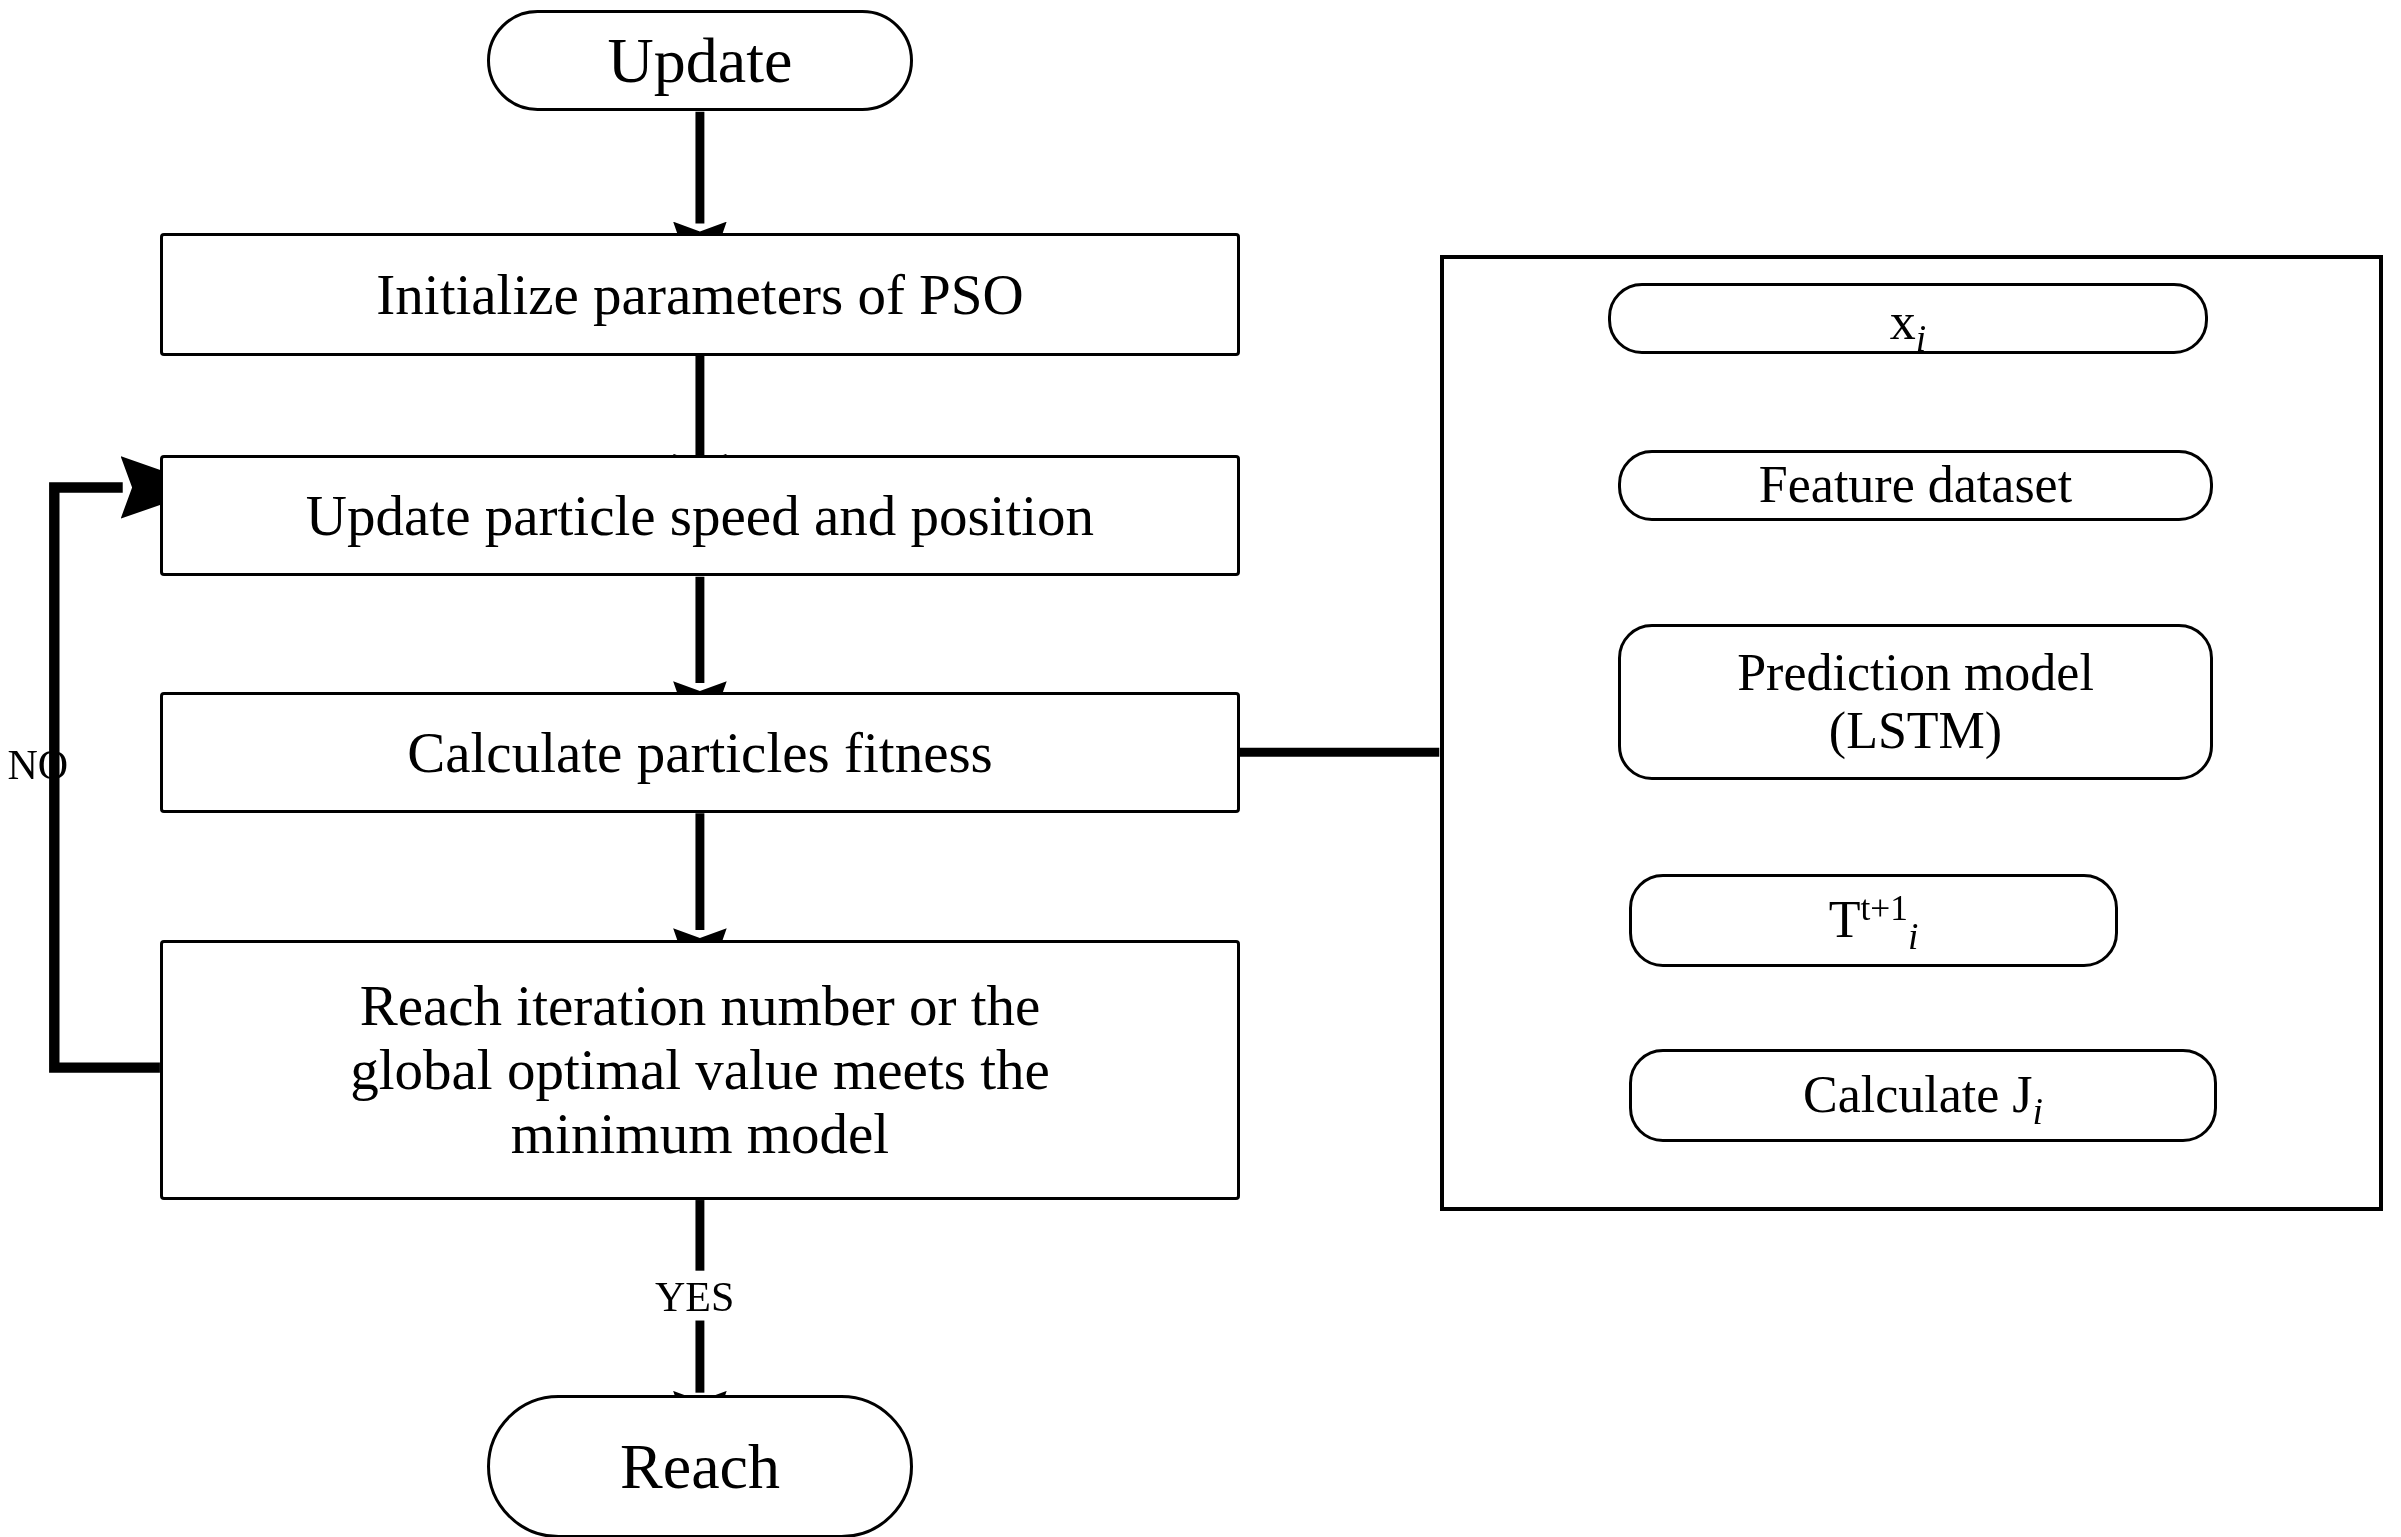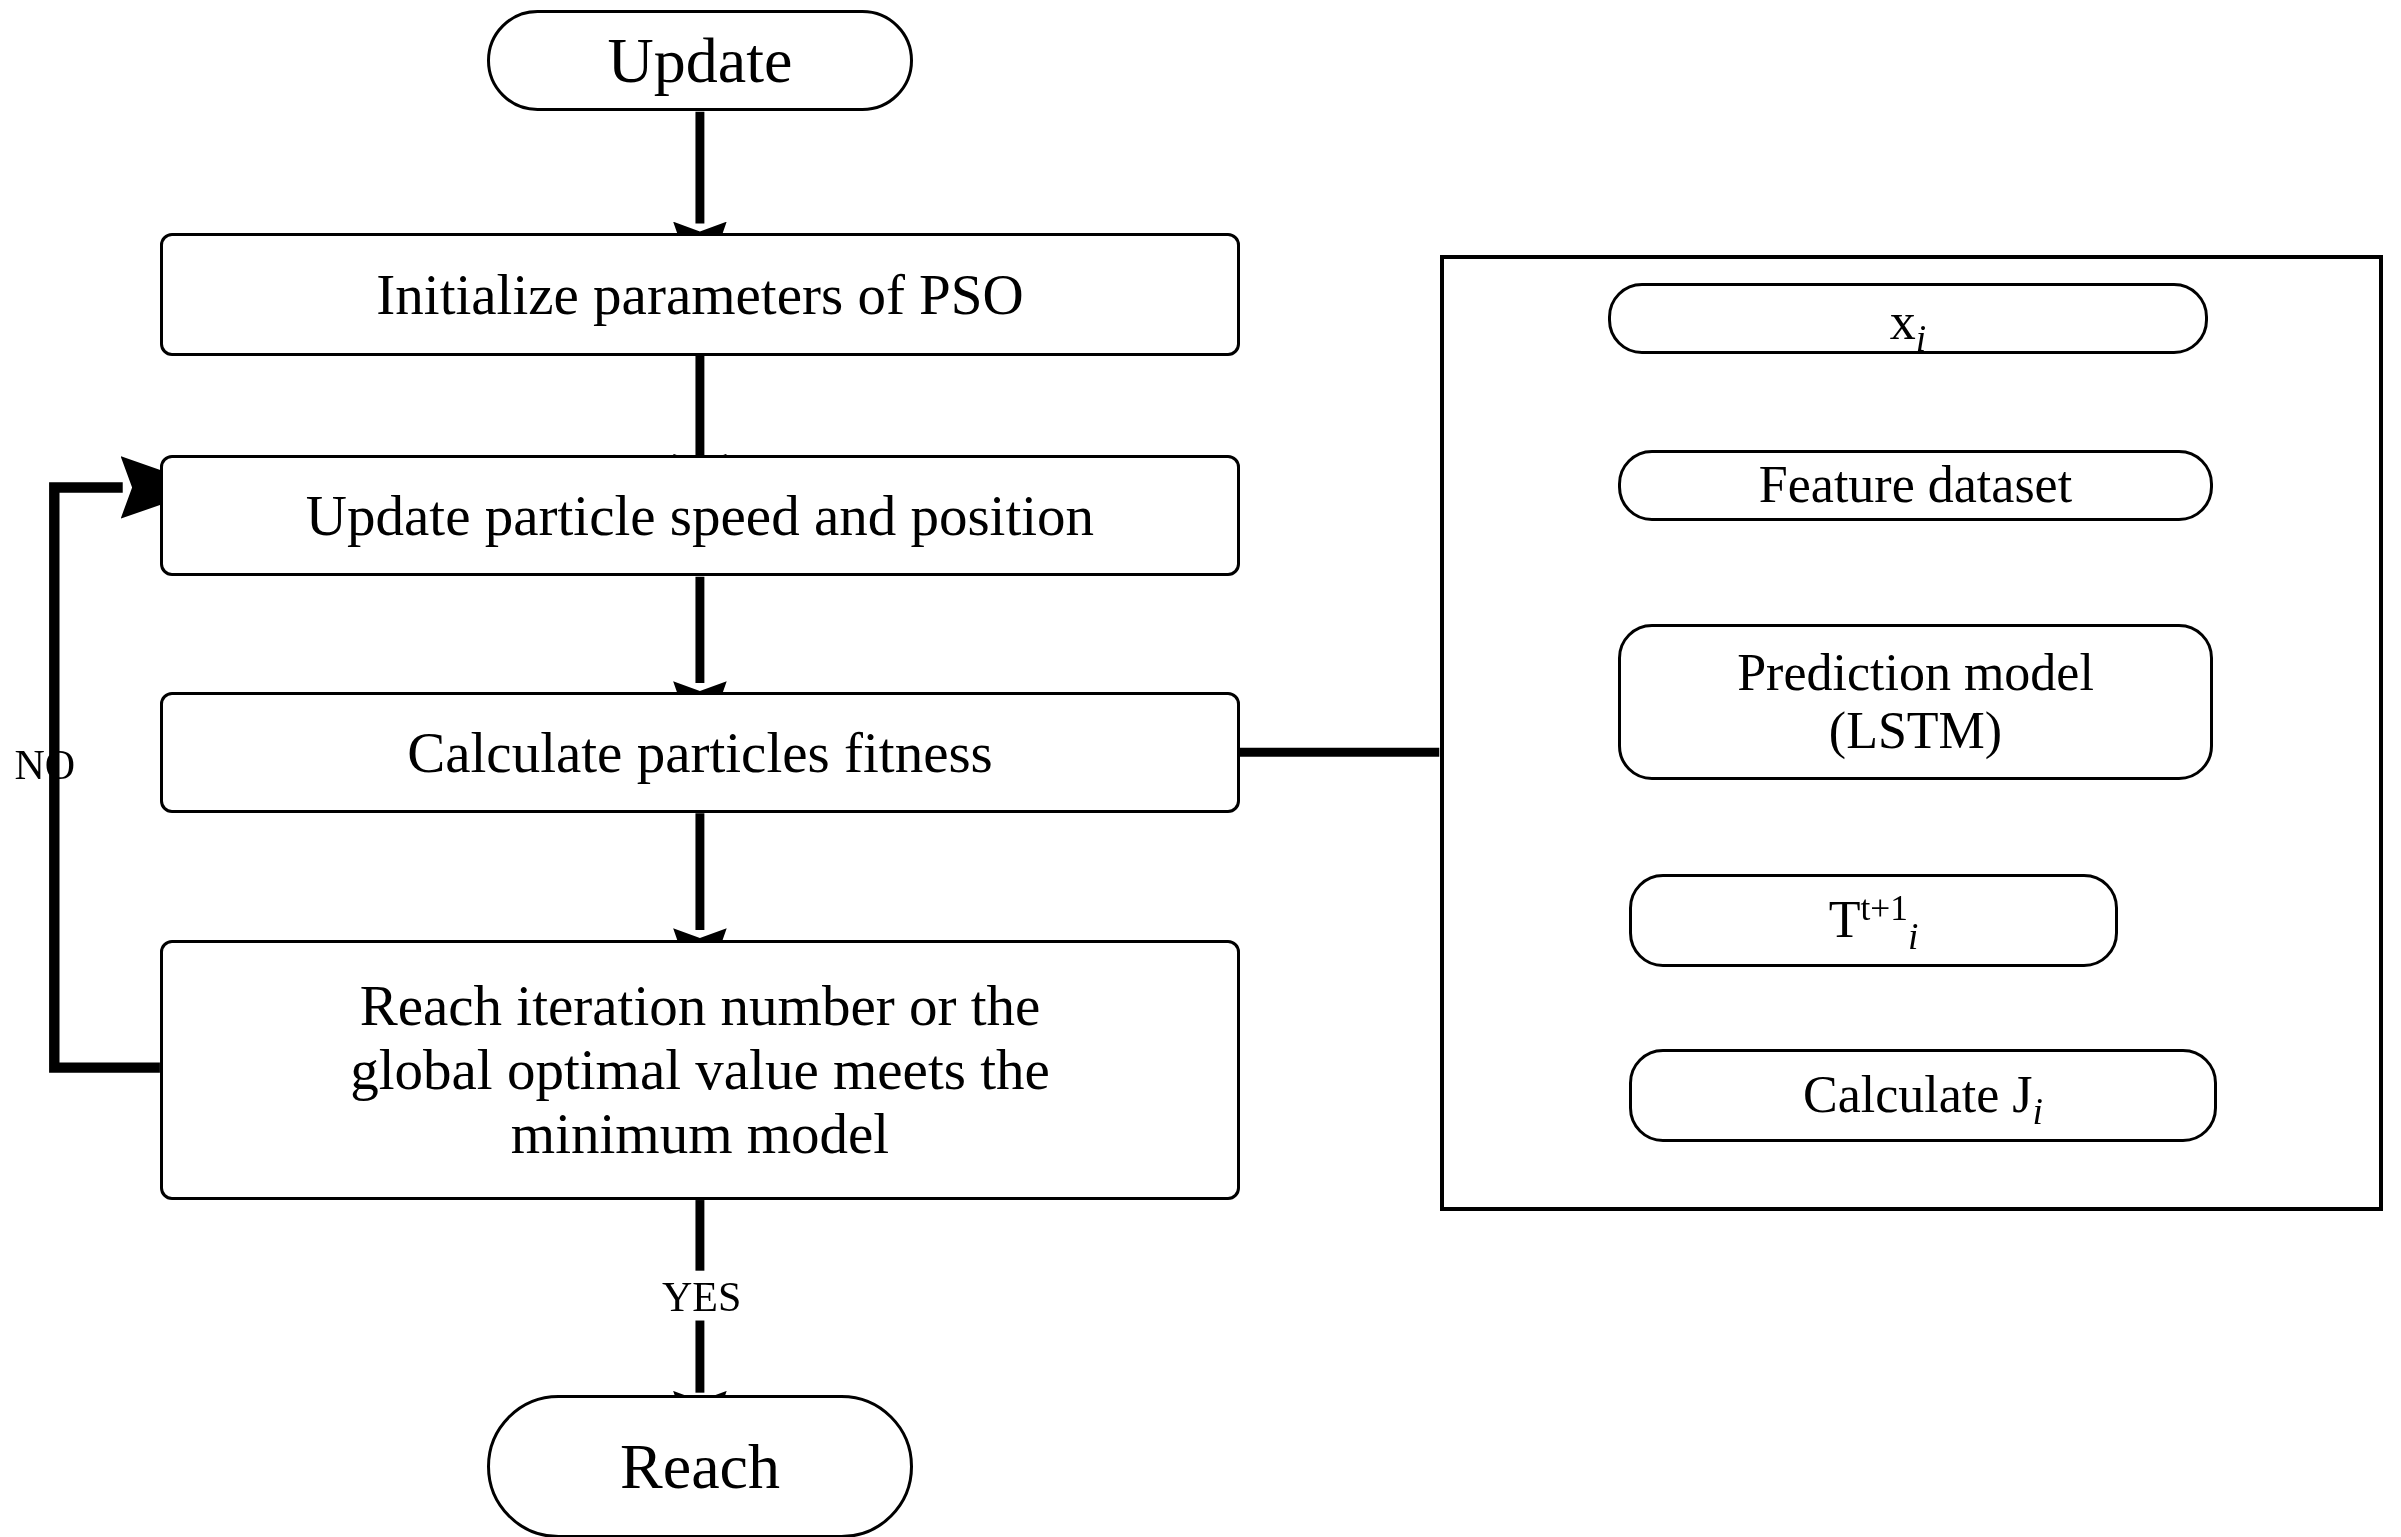--- a/index.html
+++ b/index.html
@@ -28,39 +28,38 @@
     position: absolute;
     box-sizing: border-box;
     border: 3.7px solid #000000;
     background: #ffffff;
     display: flex;
     align-items: center;
     justify-content: center;
     text-align: center;
     line-height: 1.12;
   }
-  .node.rect { border-radius: 12px; }
+  .node.rect { border-radius: 4px; }
   .node.pill { border-radius: 743px; border-width: 3.7px; }
   .node.round { border-radius: 34px; border-width: 3.7px; }
   .node.terminal { font-size: 64px; }
   .node.process { font-size: 57px; }
   .node.sub { font-size: 52px; }
   .panel {
     position: absolute;
     box-sizing: border-box;
     border: 4.5px solid #000000;
     background: #ffffff;
   }
   .edge-label {
     position: absolute;
     font-size: 42px;
     line-height: 1;
     color: #000000;
     white-space: nowrap;
-    margin-left: 7px;
   }
   .node .txt { display: block; padding: 0 13.4px; }
   sub {
     font-style: italic;
     font-size: 0.72em;
     vertical-align: -0.32em;
     line-height: 0;
   }
   sup {
     font-size: 0.68em;

